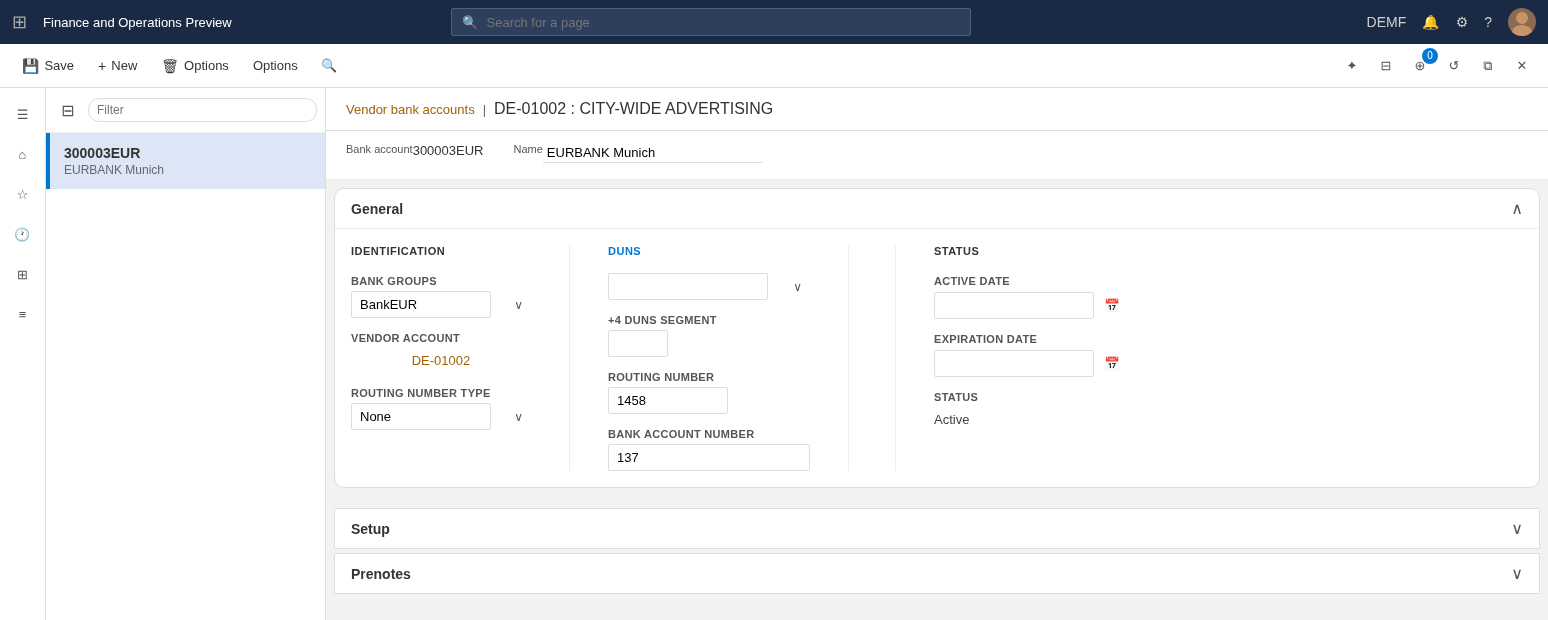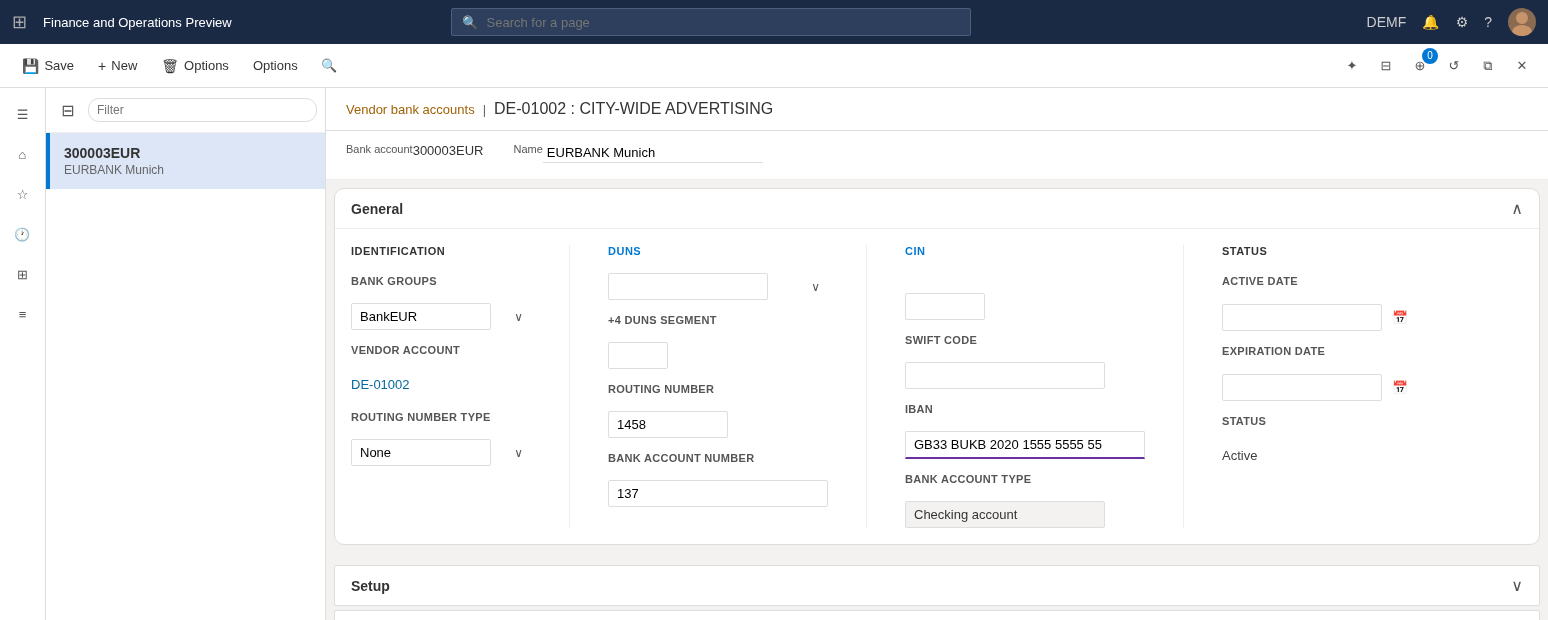--- a/index.html
+++ b/index.html
@@ -150,37 +150,37 @@
     .section-header.collapsed { border-bottom: none; }
     .section-title { font-size: 14px; font-weight: 600; color: #333; }
     .section-chevron { color: #555; font-size: 16px; }
 
     .section-body { padding: 16px; }
 
     
     .form-columns { display: flex; gap: 30px; }
     .form-col { display: flex; flex-direction: column; gap: 14px; min-width: 180px; }
 
-    .form-field { display: flex; flex-direction: column; gap: 16px; }
+    .form-field { display: flex; flex-direction: column; gap: 4px; }
     .form-field label { font-size: 11px; color: #555; font-weight: 600; text-transform: uppercase; letter-spacing: 0.3px; }
     .form-field .text-input {
       border: 1px solid #ddd; padding: 5px 8px; font-size: 13px; border-radius: 2px; outline: none; background: #fff;
     }
     .form-field .text-input.readonly { background: #f3f2f1; color: #333; }
     .select-wrapper { position: relative; display: inline-block; }
     .select-wrapper select {
       appearance: none; -webkit-appearance: none;
       border: 1px solid #ddd; padding: 5px 28px 5px 8px; font-size: 13px; border-radius: 2px;
       background: #fff; outline: none; cursor: pointer; min-width: 140px;
     }
     .select-arrow {
       position: absolute; right: 8px; top: 50%; transform: translateY(-50%);
       pointer-events: none; color: #555; font-size: 12px;
     }
-    .link-text { color: #0369a1; cursor: pointer; font-size: 13px; padding: 5px 0; }
+    .link-text { color: #a16207; cursor: pointer; font-size: 13px; padding: 5px 0; text-align: center; }
 
     .iban-input {
       border: 1px solid #ddd; border-bottom: 2px solid #6b2fa0;
       padding: 5px 8px; font-size: 13px; border-radius: 2px 2px 0 0; outline: none; background: #fff; min-width: 240px;
     }
 
     .col-divider { width: 1px; background: #eee; margin: 0 8px; }
 
     
     .status-col { min-width: 200px; }
@@ -369,44 +369,26 @@
             <div class="form-field">
               <label>+4 DUNS segment</label>
               <input class="text-input" type="text" style="width: 60px;">
             </div>
             <div class="form-field">
               <label>Routing number</label>
               <input class="text-input" type="text" style="width: 120px;" value="1458">
             </div>
             <div class="form-field">
               <label>Bank account number</label>
-              <input class="text-input" type="text" style="width: 220px;" value="137">
+              <input class="text-input" type="text" style="width: 202px;" value="137">
             </div>
           </div>
 
           <div class="col-divider"></div>
 
-          <div class="form-col">
-            <div style="font-size:11px;font-weight:700;color:#0078d4;letter-spacing:0.5px;margin-bottom:4px;">CIN</div>
-            <div class="form-field">
-              <input class="text-input" type="text" style="width: 80px; margin-top: 18px;">
-            </div>
-            <div class="form-field">
-              <label>SWIFT code</label>
-              <input class="text-input" type="text" style="width: 200px;">
-            </div>
-            <div class="form-field">
-              <label>IBAN</label>
-              <input class="iban-input" type="text" value="GB33 BUKB 2020 1555 5555 55" style="">
-            </div>
-            <div class="form-field">
-              <label>Bank account type</label>
-              <input class="text-input readonly" type="text" readonly="" style="width: 200px;" value="Checking account">
-            </div>
-          </div>
 
           <div class="col-divider"></div>
 
           <div class="form-col status-col">
             <div style="font-size:11px;font-weight:700;color:#333;letter-spacing:0.5px;margin-bottom:4px;">STATUS</div>
             <div class="form-field">
               <label>Active date</label>
               <div style="display:flex;align-items:center;gap:4px;">
                 <input class="text-input" type="text" style="width: 160px;">
                 <button class="toolbar-icon-btn">

